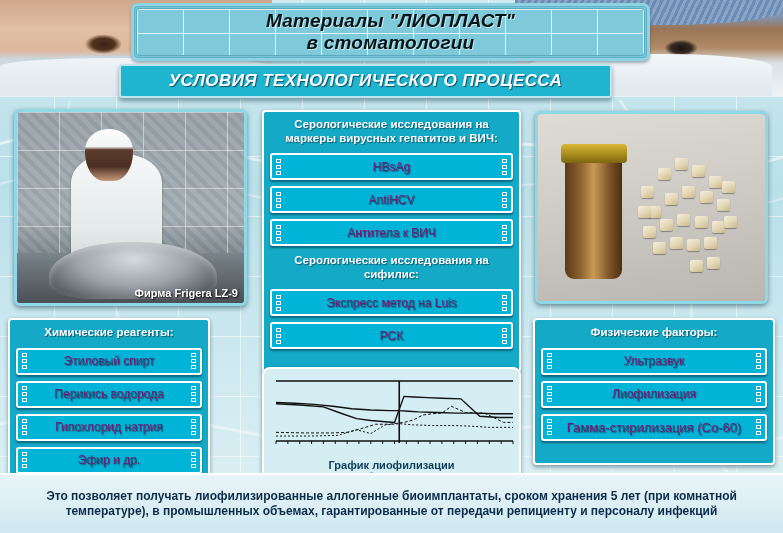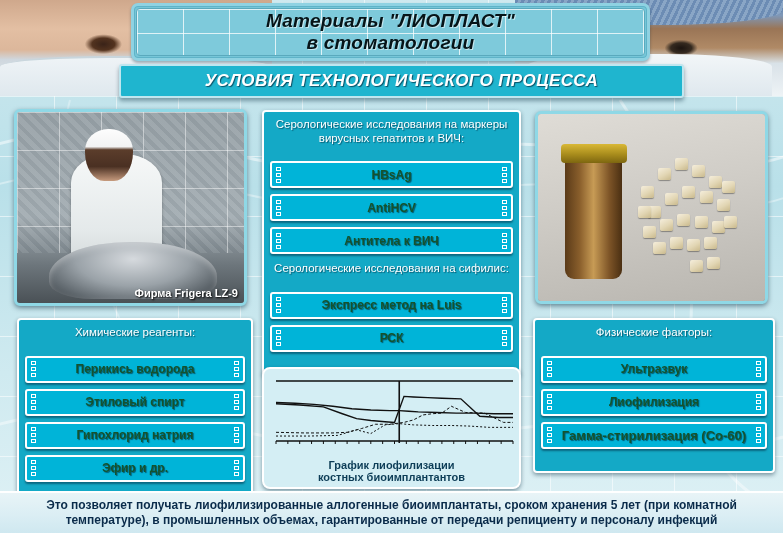--- a/index.html
+++ b/index.html
@@ -121,21 +121,21 @@
     line-height: 1.15;
     letter-spacing: 0.2px;
     text-shadow: 1px 1px 0 rgba(255,255,255,0.55);
     white-space: nowrap;
   }
 
   
   .subtitle-banner {
     position: absolute;
     left: 119px; top: 64px;
-    width: 565px; height: 34px;
+    width: 493px; height: 34px;
     background: #1fb5cf;
     border: 2px solid #bfe6ef;
     border-radius: 3px;
     box-shadow: 0 3px 4px rgba(0,40,60,0.4);
     display: flex;
     align-items: center;
     justify-content: center;
   }
   .subtitle-text {
     font-size: 17px;
@@ -152,45 +152,45 @@
     position: absolute;
     background: #14a9c6;
     border: 2px solid #ffffff;
     border-radius: 4px;
     box-shadow: 0 2px 4px rgba(0,40,60,0.45);
     padding: 4px 6px 6px 6px;
   }
   .panel-title {
     text-align: center;
     font-size: 11.5px;
-    font-weight: normal;
+    font-weight: bold;
     color: #ffffff;
     line-height: 1.18;
     text-shadow: 1px 1px 1px rgba(0,50,70,0.65);
-    padding: 2px 0 16px 0;
+    padding: 2px 0 8px 0;
   }
 
   
   .fbtn {
     position: relative;
     height: 27px;
     margin-bottom: 6px;
     background: #00b4d8;
     border: 2px solid #ffffff;
     border-radius: 3px;
     box-shadow: 0 2px 2px rgba(0,40,60,0.5);
     display: flex;
     align-items: center;
     justify-content: center;
   }
   .fbtn:last-child { margin-bottom: 16px; }
   .fbtn-label {
     font-size: 12px;
-    font-weight: bold;
-    color: #14532d;
+    font-weight: normal;
+    color: #701a75;
     text-shadow: 1px 1px 1px rgba(0,50,70,0.7);
     white-space: nowrap;
     padding: 0 22px;
   }
   .sprockets {
     position: absolute;
     top: 50%;
     transform: translateY(-50%);
     display: flex;
     flex-direction: column;
@@ -310,21 +310,21 @@
     font-weight: bold;
     color: #0d3d57;
     line-height: 1.15;
     padding-top: 1px;
   }
 
   
   .bottom-caption {
     position: absolute;
     left: 0; right: 0; bottom: 0;
-    height: 42px;
+    height: 60px;
     background: linear-gradient(180deg, #e8f4f7 0%, #dbeef4 55%, #cfe8f0 100%);
     border-top: 2px solid #ffffff;
     display: flex;
     align-items: center;
     justify-content: center;
     padding: 0 6px;
   }
   .bottom-caption p {
     text-align: center;
     font-size: 12px;
@@ -480,44 +480,44 @@
         </span>
       <span class="fbtn-label">РСК</span>
       <span class="sprockets right">
           <i></i>
           <i></i>
           <i></i>
         </span>
     </div>
   </div>
 
-  <div class="panel" style="left:17px; top:318px; width:236px;">
+  <div class="panel" style="left:8px; top:318px; width:202px;">
     <div class="panel-title">Химические реагенты:</div>
 
     <div class="fbtn">
       <span class="sprockets left">
           <i></i>
           <i></i>
           <i></i>
         </span>
+      <span class="fbtn-label">Этиловый спирт</span>
+      <span class="sprockets right">
+          <i></i>
+          <i></i>
+          <i></i>
+        </span>
+    </div>
+
+    <div class="fbtn">
+      <span class="sprockets left">
+          <i></i>
+          <i></i>
+          <i></i>
+        </span>
       <span class="fbtn-label">Перикись водорода</span>
-      <span class="sprockets right">
-          <i></i>
-          <i></i>
-          <i></i>
-        </span>
-    </div>
-
-    <div class="fbtn">
-      <span class="sprockets left">
-          <i></i>
-          <i></i>
-          <i></i>
-        </span>
-      <span class="fbtn-label">Этиловый спирт</span>
       <span class="sprockets right">
           <i></i>
           <i></i>
           <i></i>
         </span>
     </div>
 
     <div class="fbtn">
       <span class="sprockets left">
           <i></i>

